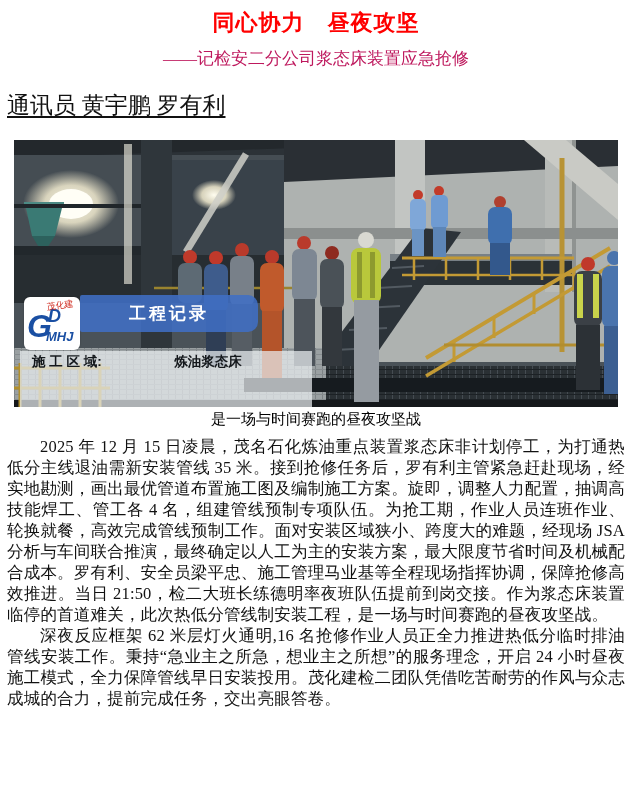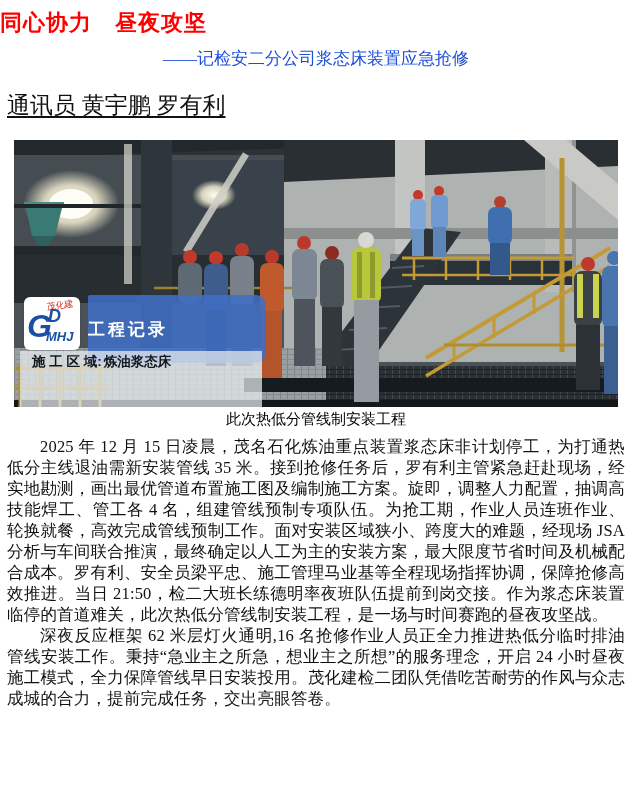--- a/index.html
+++ b/index.html
@@ -1,29 +1,29 @@
 <!DOCTYPE html>
 <html><head>
 <meta charset="utf-8">
 <style>
   html,body{margin:0;padding:0;background:#ffffff;}
   body{width:632px;height:806px;position:relative;font-family:"Liberation Serif","DejaVu Serif",serif;color:#111;overflow:hidden;}
-  .title{margin:8px 0 0 0;text-align:left;font-family:"Liberation Sans","DejaVu Sans",sans-serif;font-weight:bold;font-size:22px;letter-spacing:1px;color:#ff0000;}
-  .subtitle{margin:9px 0 0 0;text-align:center;font-size:17px;color:#1d4ed8;}
+  .title{margin:8px 0 0 0;text-align:center;font-family:"Liberation Sans","DejaVu Sans",sans-serif;font-weight:bold;font-size:22px;letter-spacing:1px;color:#ff0000;}
+  .subtitle{margin:9px 0 0 0;text-align:center;font-size:17px;color:#be185d;}
   .byline{margin:20px 0 0 7px;font-size:23px;text-decoration:underline;text-underline-offset:3px;}
   .photo-wrap{position:relative;width:604px;height:267px;margin:19px 0 0 14px;overflow:hidden;background:#3a4045;}
   .photo-wrap svg.scene{display:block;width:604px;height:267px;}
   
   .logo-card{position:absolute;left:10px;top:157px;width:56px;height:53px;background:#ffffff;border-radius:6px;box-shadow:0 0 2px rgba(0,0,0,.25);}
-  .band{position:absolute;left:74px;top:155px;width:178px;height:68px;background:rgba(64,110,196,.88);border-radius:2px 10px 10px 2px;display:flex;align-items:center;}
+  .band{position:absolute;left:66px;top:155px;width:178px;height:37px;background:rgba(64,110,196,.88);border-radius:2px 10px 10px 2px;display:flex;align-items:center;justify-content:center;}
   .band span{color:#fff;font-family:"Liberation Sans","DejaVu Sans",sans-serif;font-weight:bold;font-size:17px;letter-spacing:3px;}
-  .info-strip{position:absolute;left:6px;top:211px;width:242px;height:56px;background:rgba(233,237,240,.72);box-sizing:border-box;padding:2px 0 0 12px;}
+  .info-strip{position:absolute;left:6px;top:211px;width:292px;height:56px;background:rgba(233,237,240,.72);box-sizing:border-box;padding:2px 0 0 12px;}
   .info-row{display:flex;font-family:"Liberation Sans","DejaVu Sans",sans-serif;font-weight:bold;font-size:13.5px;line-height:18px;color:#14181c;}
   .info-row .lbl{flex:0 0 66px;white-space:nowrap;}
-  .info-row .val{flex:1;padding-left:2px;}
+  .info-row .val{flex:1;padding-left:2px;text-align:center;}
   .caption{margin:3px 0 0 0;text-align:center;font-size:15px;color:#000;}
   .article{margin:7px 7px 0 7px;}
   .article p{margin:0;font-size:16.5px;line-height:21px;text-align:justify;text-indent:2em;letter-spacing:0.2px;}
 </style>
 </head>
 <body>
 
 <h1 class="title">同心协力　昼夜攻坚</h1>
 <div class="subtitle">——记检安二分公司浆态床装置应急抢修</div>
 <div class="byline">通讯员 黄宇鹏 罗有利</div>
@@ -217,18 +217,18 @@
     <span>工程记录</span>
   </div>
   <div class="info-strip">
     <div class="info-row">
       <span class="lbl">施 工 区 域:</span>
       <span class="val">炼油浆态床</span>
     </div>
   </div>
 </div>
 
-<div class="caption">此次热低分管线制安装工程</div>
+<div class="caption">是一场与时间赛跑的昼夜攻坚战</div>
 
 <div class="article">
   <p>2025 年 12 月 15 日凌晨，茂名石化炼油重点装置浆态床非计划停工，为打通热低分主线退油需新安装管线 35 米。接到抢修任务后，罗有利主管紧急赶赴现场，经实地勘测，画出最优管道布置施工图及编制施工方案。旋即，调整人力配置，抽调高技能焊工、管工各 4 名，组建管线预制专项队伍。为抢工期，作业人员连班作业、轮换就餐，高效完成管线预制工作。面对安装区域狭小、跨度大的难题，经现场 JSA 分析与车间联合推演，最终确定以人工为主的安装方案，最大限度节省时间及机械配合成本。罗有利、安全员梁平忠、施工管理马业基等全程现场指挥协调，保障抢修高效推进。当日 21:50，检二大班长练德明率夜班队伍提前到岗交接。作为浆态床装置临停的首道难关，此次热低分管线制安装工程，是一场与时间赛跑的昼夜攻坚战。</p>
   <p>深夜反应框架 62 米层灯火通明,16 名抢修作业人员正全力推进热低分临时排油管线安装工作。秉持“急业主之所急，想业主之所想”的服务理念，开启 24 小时昼夜施工模式，全力保障管线早日安装投用。茂化建检二团队凭借吃苦耐劳的作风与众志成城的合力，提前完成任务，交出亮眼答卷。</p>
 </div>
 
 </body></html>

